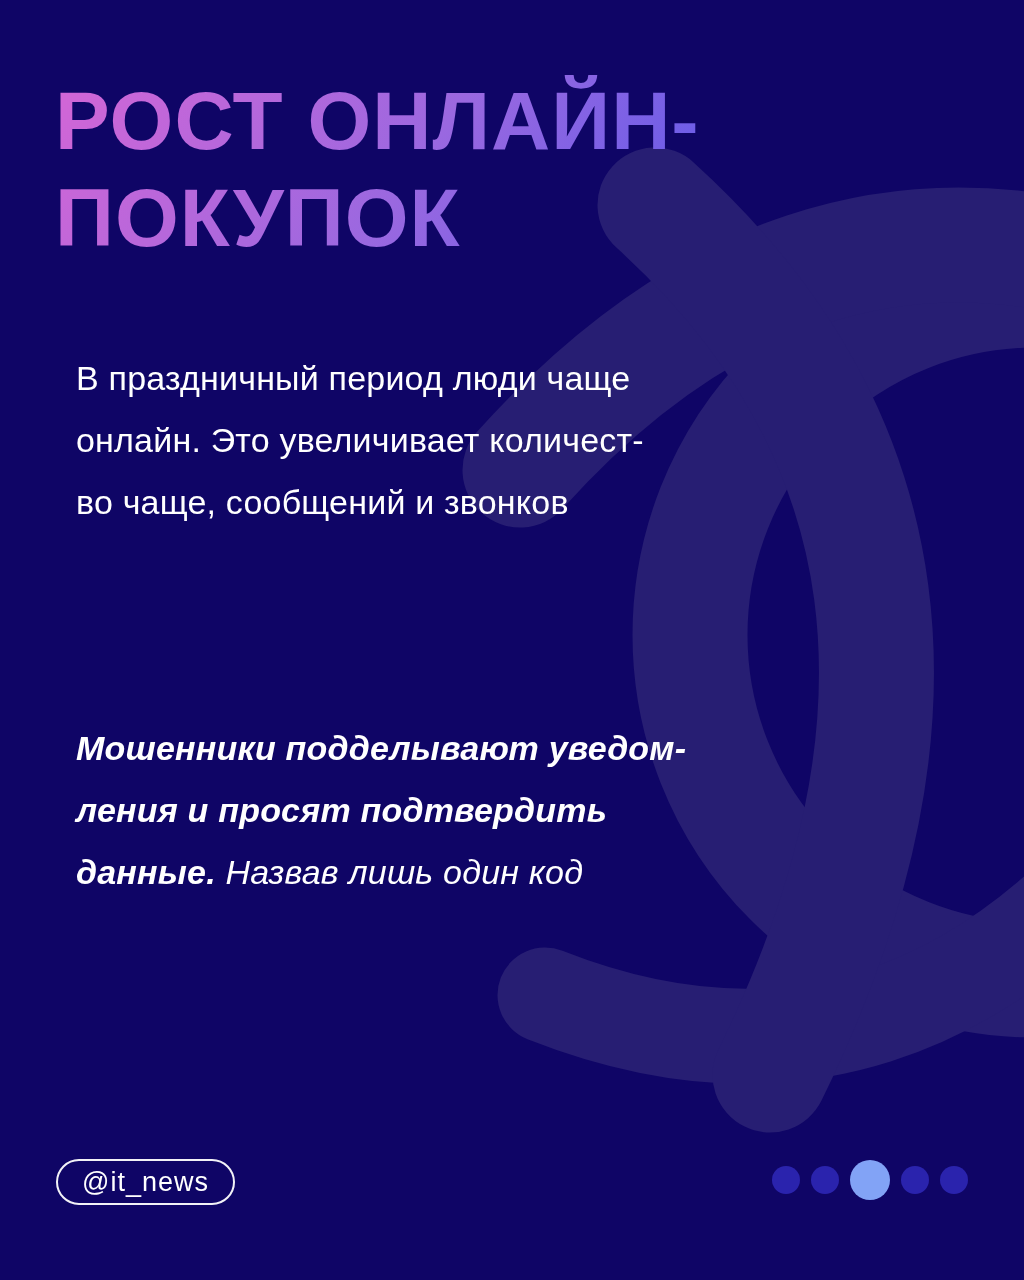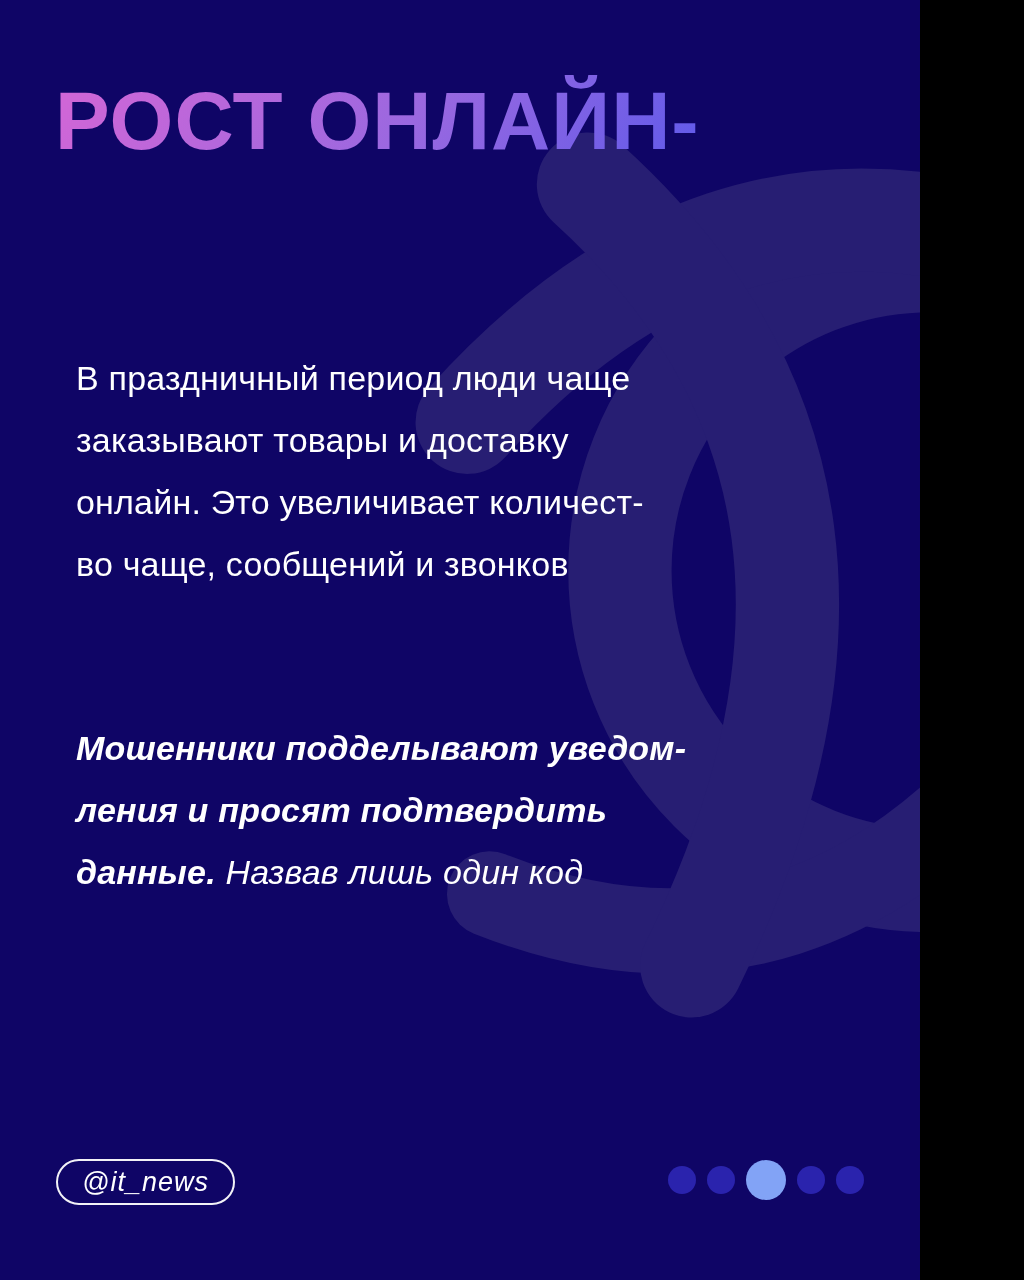--- a/index.html
+++ b/index.html
@@ -2,21 +2,21 @@
 <html><head>
 <meta charset="utf-8">
 <style>
   html, body {
     margin: 0;
     padding: 0;
     background: #000;
   }
   .card {
     position: relative;
-    width: 920px;
+    width: 1024px;
     height: 1280px;
     overflow: hidden;
     background: var(--bg, #0f0566);
     font-family: "Liberation Sans", sans-serif;
   }
   .watermark {
     position: absolute;
     inset: 0;
     pointer-events: none;
   }
@@ -60,21 +60,20 @@
     align-items: center;
     justify-content: center;
     border: 2px solid rgba(255,255,255,0.95);
     border-radius: 26px;
     box-sizing: border-box;
     color: #ffffff;
     font-size: 27px;
     letter-spacing: 1px;
     background: transparent;
     cursor: pointer;
-    font-style: italic;
   }
   .dots {
     position: absolute;
     right: 56px;
     top: 1160px;
     height: 40px;
     display: flex;
     align-items: center;
     gap: 11px;
   }
@@ -100,25 +99,25 @@
     <g fill="none" stroke="#271e73" stroke-linecap="round">
       <circle cx="1035" cy="635" r="345" stroke-width="115"></circle>
       <path d="M 520 470 Q 790 170 1120 270" stroke-width="115"></path>
       <path d="M 545 995 Q 900 1135 1160 800" stroke-width="95"></path>
       <path d="M 655 205 Q 1030 545 770 1075" stroke-width="115"></path>
     </g>
   </svg>
 
   <h1 class="title">
     <span class="tline">РОСТ ОНЛАЙН-</span>
+    <span class="tline">ПОКУПОК</span>
   </h1>
 
   <div class="para p1">
     <span class="line">В праздничный период люди чаще</span>
-    <span class="line">заказывают товары и доставку</span>
     <span class="line">онлайн. Это увеличивает количест-</span>
     <span class="line">во чаще, сообщений и звонков</span>
   </div>
 
   <div class="para p2">
     <span class="line bold">Мошенники подделывают уведом-</span>
     <span class="line bold">ления и просят подтвердить</span>
     <span class="line"><span class="bold">данные.</span><span> Назвав лишь один код</span></span>
   </div>
 

